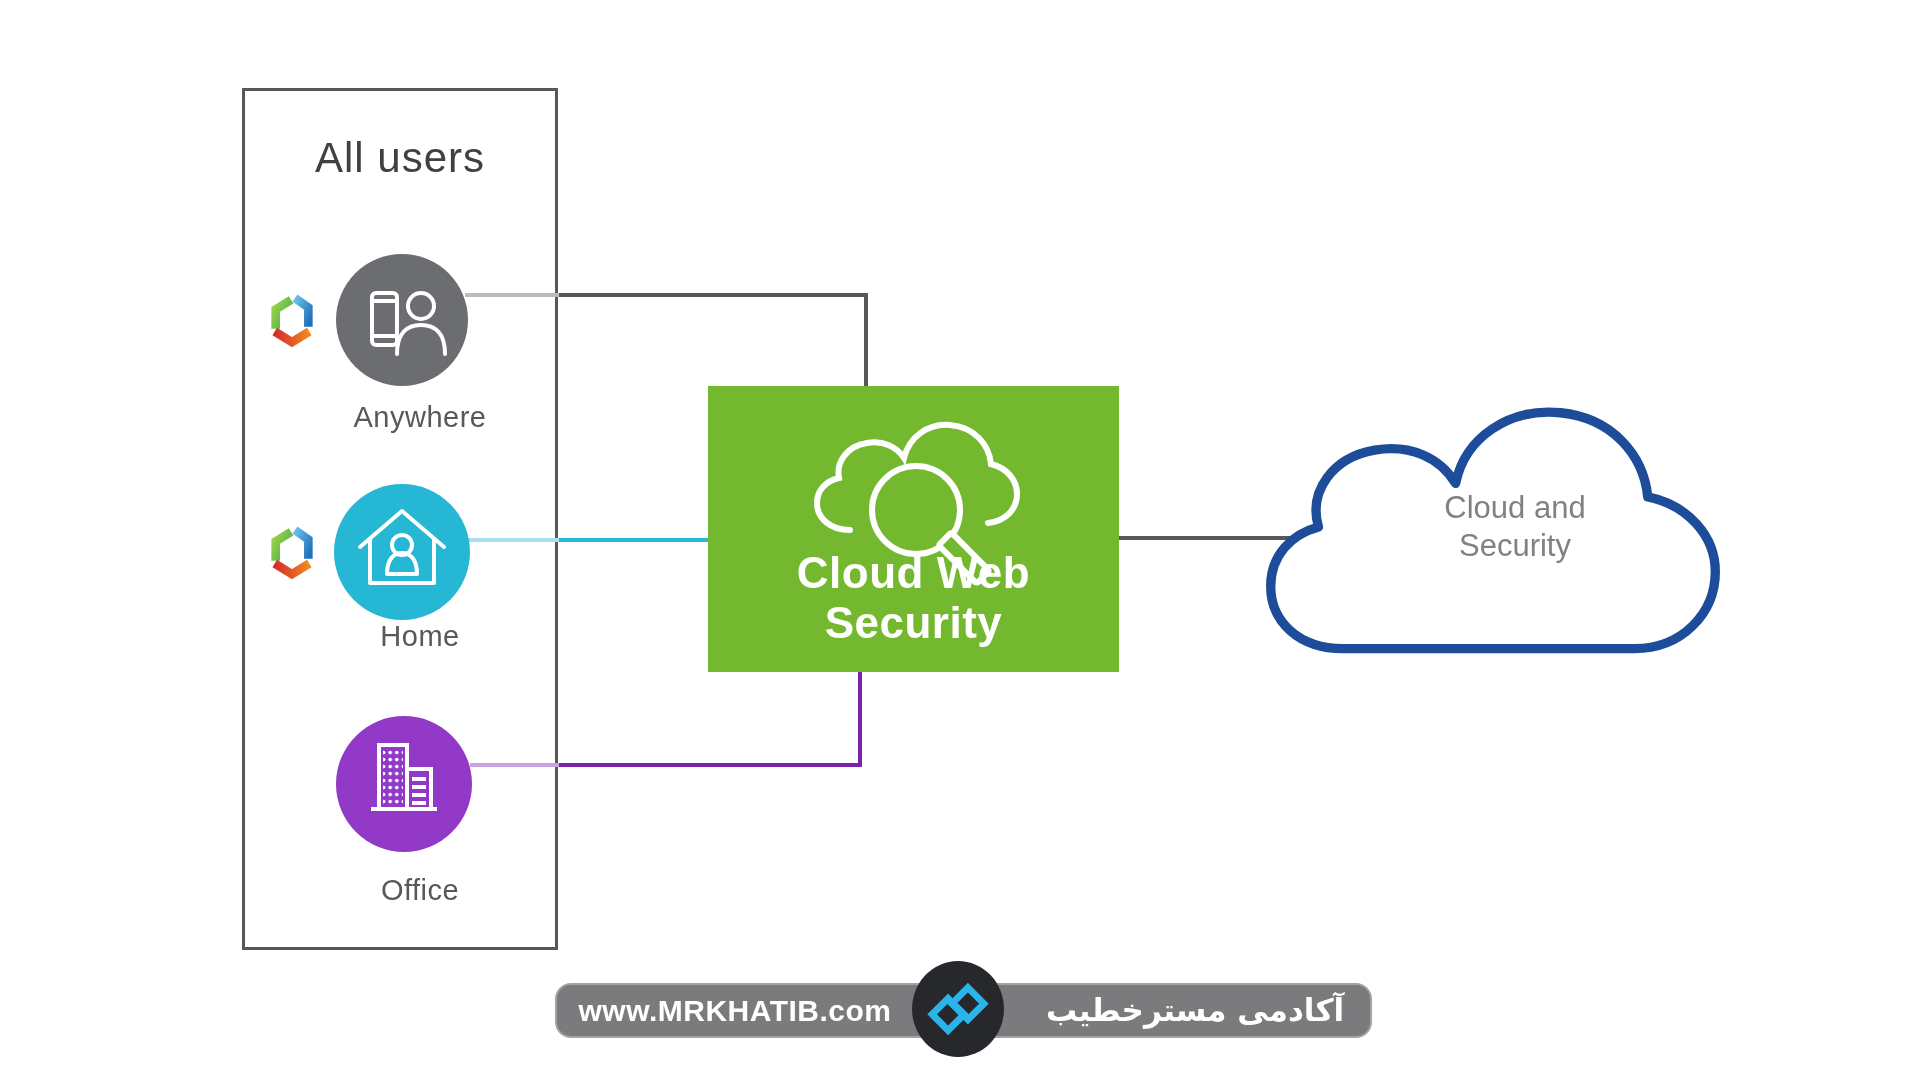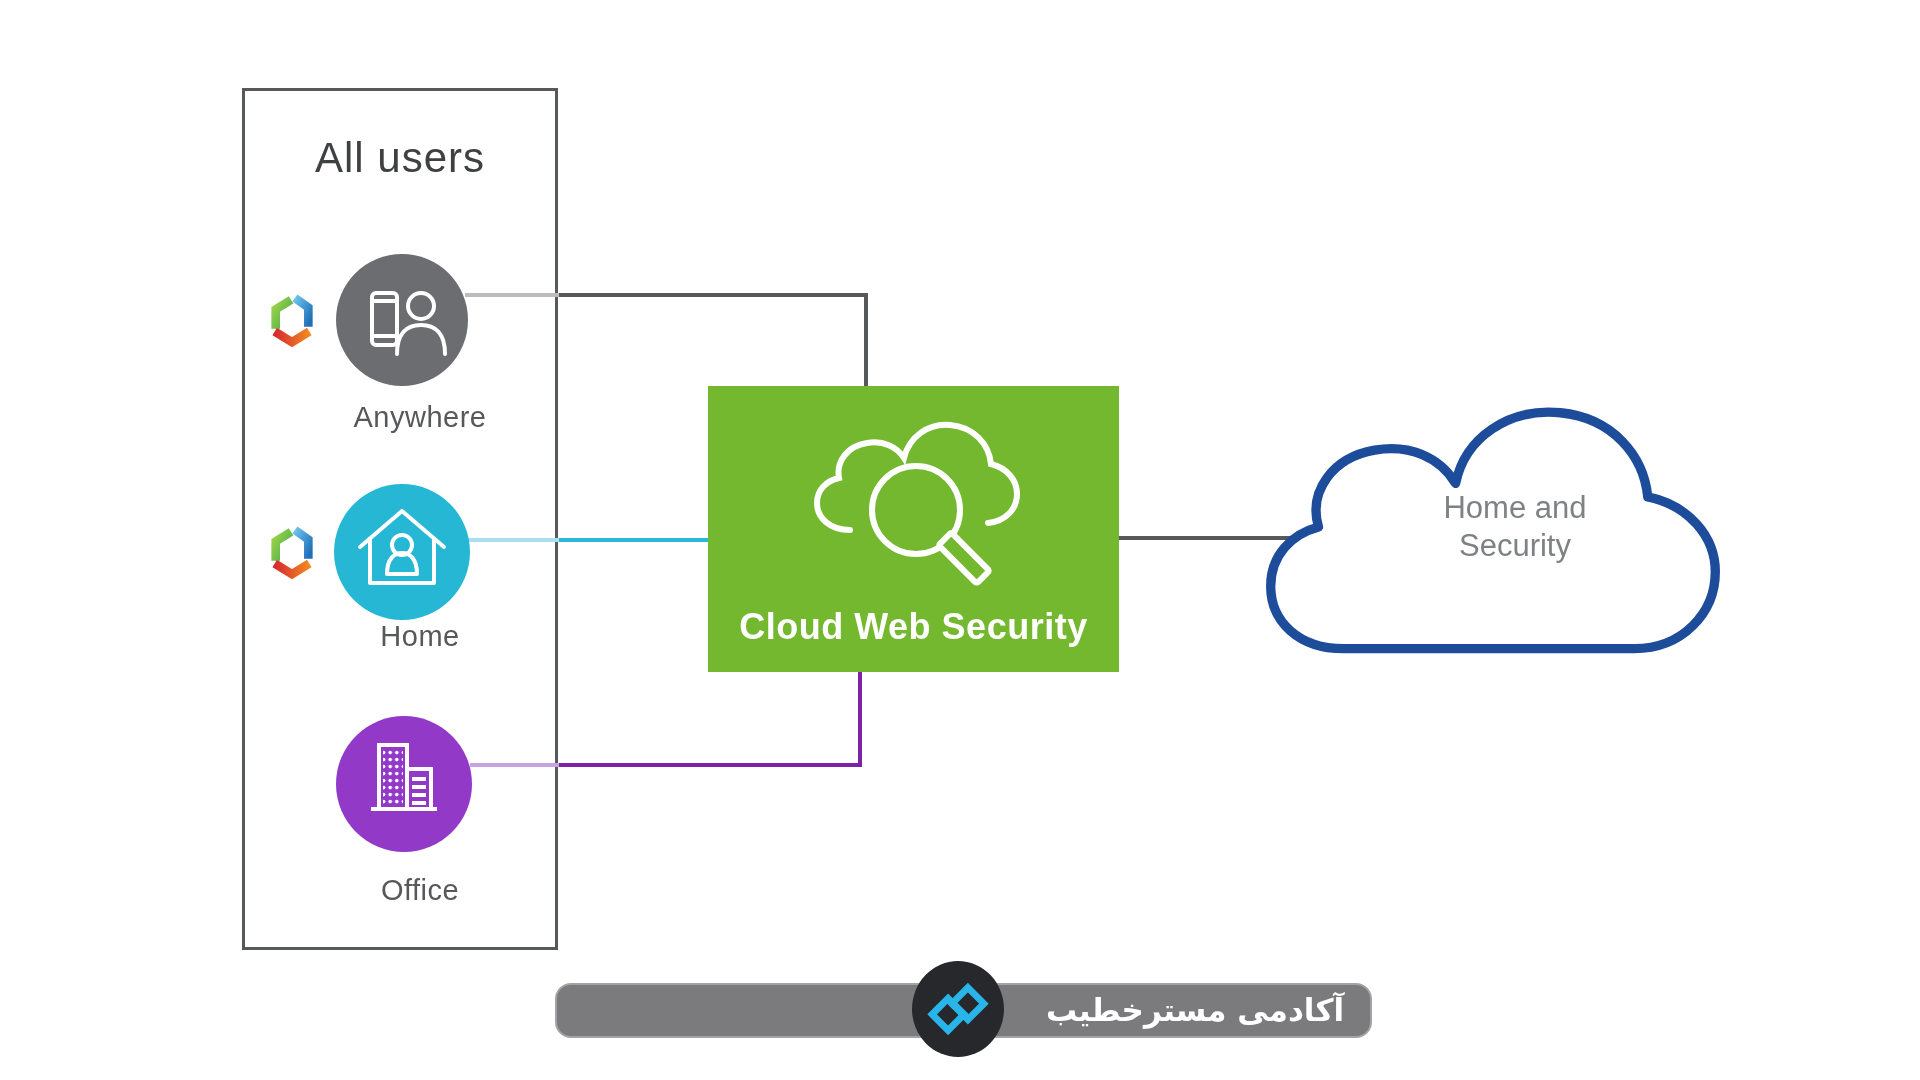--- a/index.html
+++ b/index.html
@@ -11,21 +11,21 @@
   .users-box{left:242px;top:88px;width:316px;height:862px;border:3px solid #57585a;box-sizing:border-box;background:#fff;}
   .box-title{left:242px;top:134px;width:316px;text-align:center;font-size:42px;font-weight:400;
              color:#3f4042;letter-spacing:1px;}
   .node-label{left:242px;width:356px;text-align:center;font-size:29px;color:#57585a;letter-spacing:.5px;}
 
   
   .seg{position:absolute;}
 
   
   .sec-box{left:708px;top:386px;width:411px;height:286px;background:#74b82f;}
-  .sec-label{left:0;bottom:24px;width:100%;text-align:center;font-size:36px;font-weight:600;color:#ffffff;letter-spacing:.5px;}
+  .sec-label{left:0;bottom:24px;width:100%;text-align:center;font-size:44px;font-weight:600;color:#ffffff;letter-spacing:.5px;}
 
   
   .cloud-text{left:1360px;top:489px;width:310px;text-align:center;font-size:31px;line-height:38px;
               color:#7f8285;font-weight:400;}
 
   
   .footer-bar{left:555px;top:983px;width:817px;height:55px;background:#7b7b7d;border:2px solid #a3a3a3;
               border-radius:16px;box-sizing:border-box;}
   .footer-url{left:575px;top:983px;width:320px;height:55px;line-height:55px;text-align:center;
               font-size:30px;font-weight:700;color:#ffffff;letter-spacing:.5px;}
@@ -140,25 +140,26 @@
         </g>
       </g>
     </svg>
     <div class="abs sec-label">Cloud Web Security</div>
   </div>
 
   <svg class="abs" style="left:1252px;top:390px" width="482" height="272" viewBox="0 0 464 260">
     <path d="M 88 248 C 45 248 18 222 18 188 C 18 158 38 138 64 131 C 54 96 78 64 118 57 C 152 51 181 64 196 89 C 205 45 247 16 297 21 C 347 26 377 62 381 102 C 420 110 446 140 446 174 C 446 214 414 248 368 248 Z" fill="#ffffff" stroke="#1d4c9a" stroke-width="9" stroke-linejoin="round"></path>
   </svg>
   <div class="abs cloud-text">
-    <div>Home and</div>
+    <div>Cloud and</div>
     <div>Security</div>
   </div>
 
   <div class="abs footer-bar"></div>
+  <div class="abs footer-url">www.MRKHATIB.com</div>
   <div class="abs footer-brand">آکادمی مسترخطیب</div>
   <div class="abs footer-logo-wrap">
     <svg width="70" height="74" viewBox="0 0 92 96">
       <g fill="none" stroke="#2ab5ea" stroke-width="9" stroke-linejoin="miter">
         <polygon points="33,34 54,55 33,76 12,55"></polygon>
         <polygon points="59,20 80,41 59,62 38,41"></polygon>
       </g>
     </svg>
   </div>
 

